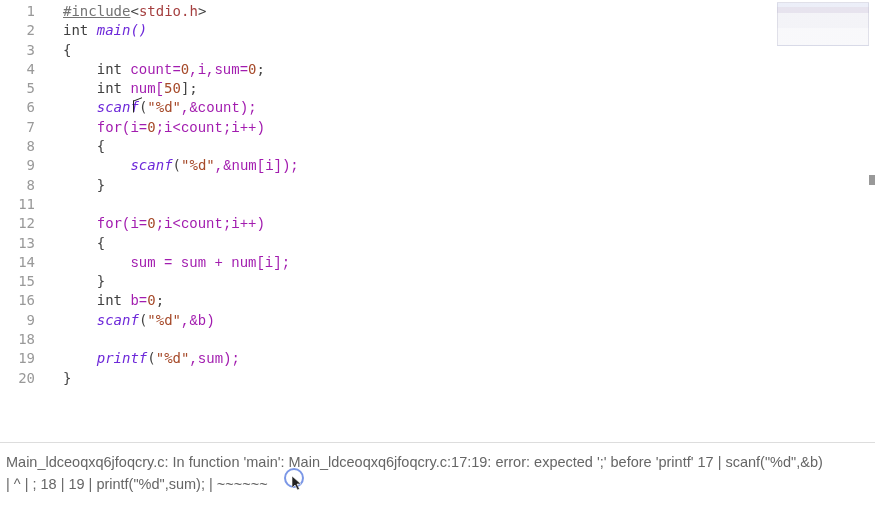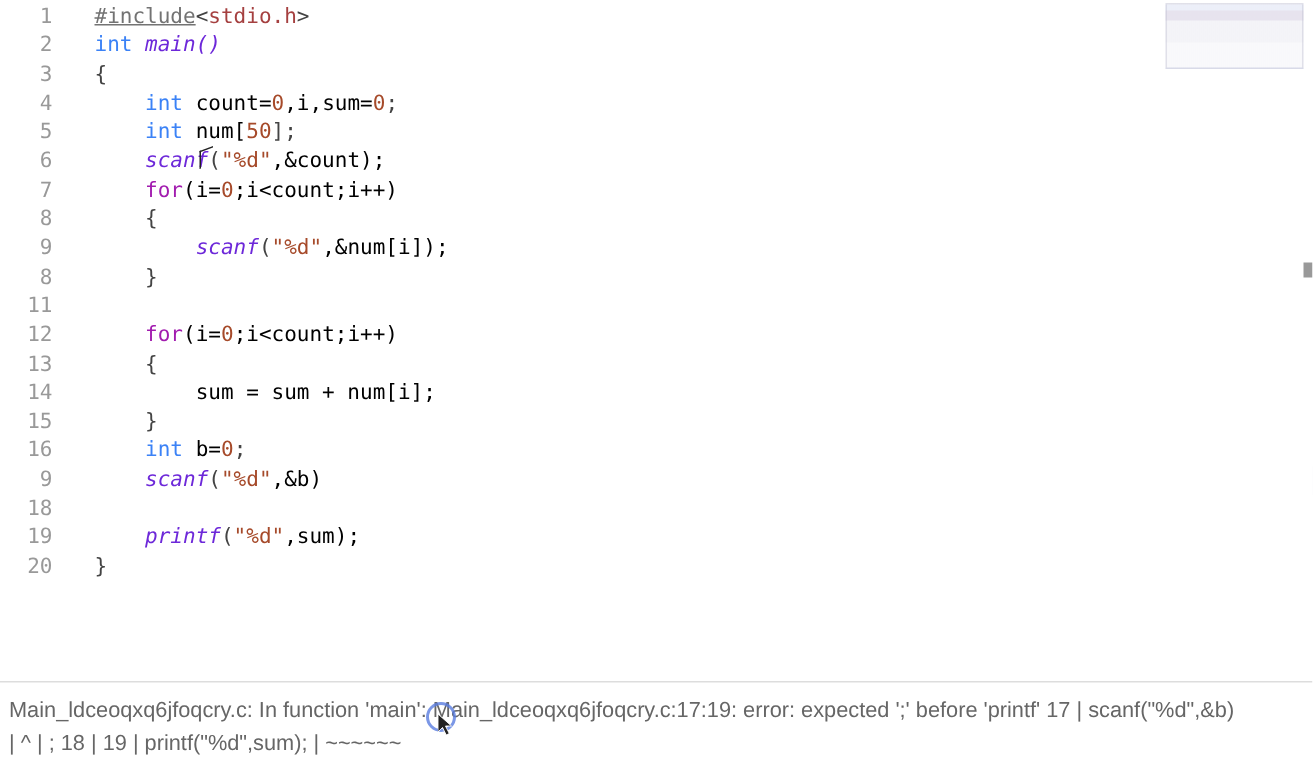--- a/index.html
+++ b/index.html
@@ -38,26 +38,26 @@
       position: relative;
     }
     .code-line {
       height: 19.3px;
       line-height: 19.3px;
       white-space: pre;
       color: #333333;
     }
     .kw-pre { color: #737373; text-decoration: underline; }
     .kw-inc { color: #a54040; text-align: center; }
-    .kw-type { color: #3b82f6; margin-top: 24px; }
+    .kw-type { color: #404040; margin-top: 24px; }
     .kw-ctrl { color: #a21caf; }
     .fn { color: #6d28d9; font-style: italic; }
     .num { color: #a64a2a; }
     .str { color: #a64a2a; }
-    .ident { color: #000000; }
+    .ident { color: #a21caf; font-family: Liberation Mono, monospace; }
     .punct { color: #444444; }
     .line-hl {
       position: absolute;
       left: 0; right: 0;
       height: 19.3px;
       background: rgba(230,230,240,0.35);
       z-index: -1;
     }
     .line-hl-17 { top: calc(2px + 19.3px * 16); }
     .minimap {
@@ -88,21 +88,21 @@
     }
     .scroll-mark {
       position: absolute;
       right: 0; top: 175px;
       width: 6px; height: 10px;
       background: #999;
     }
     .console-area {
       position: absolute;
       left: 0; right: 0; bottom: 0;
-      height: 60px;
+      height: 72px;
       border-top: 1px solid #dddddd;
       background: #ffffff;
       padding: 8px 6px 4px 6px;
       color: #666666;
       font-size: 14.5px;
       line-height: 22px;
       font-family: Arial, sans-serif;
     }
     .console-area span { white-space: pre; }
     .mouse-cursor {

